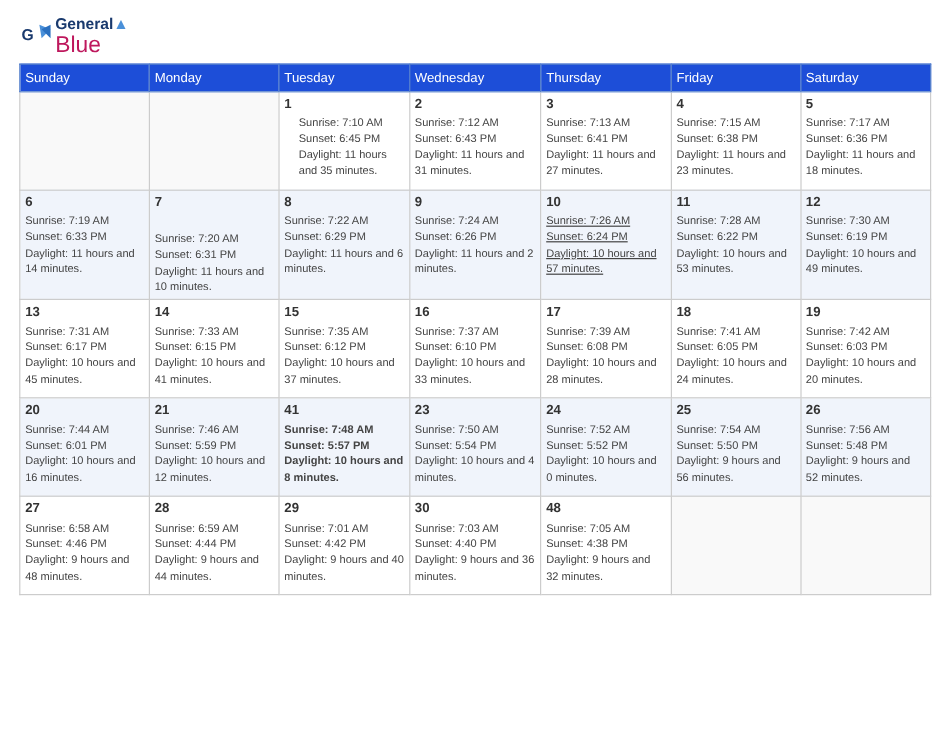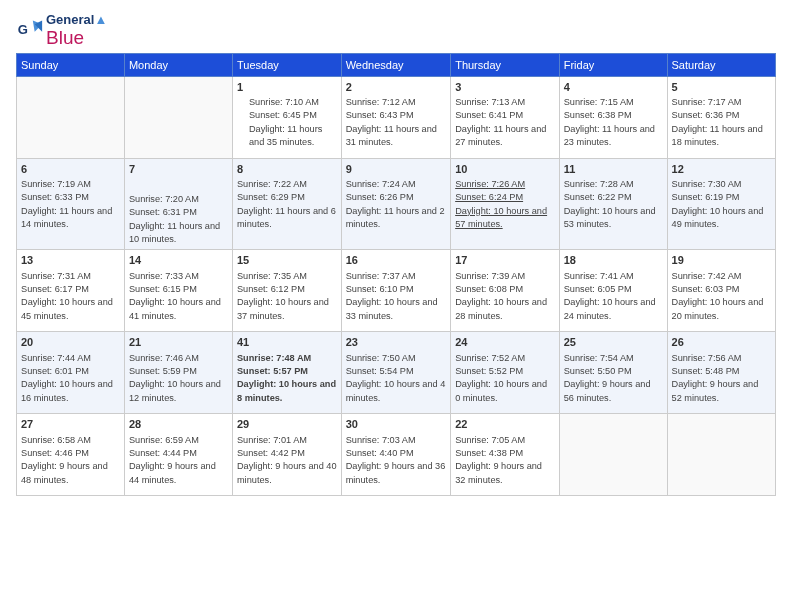--- a/index.html
+++ b/index.html
@@ -307,21 +307,21 @@
 Sunset: 4:42 PM
 Daylight: 9 hours and 40 minutes.</div>
           </td>
           <td>
             <span class="day-num">30</span>
             <div class="day-info" style="white-space: pre-line;">Sunrise: 7:03 AM
 Sunset: 4:40 PM
 Daylight: 9 hours and 36 minutes.</div>
           </td>
           <td>
-            <span class="day-num">22</span>
+            <span class="day-num">48</span>
             <div class="day-info" style="white-space: pre-line;">Sunrise: 7:05 AM
 Sunset: 4:38 PM
 Daylight: 9 hours and 32 minutes.</div>
           </td>
           <td class="empty"></td>
           <td class="empty"></td>
         </tr>
       </tbody>
   </table>
 </div>

